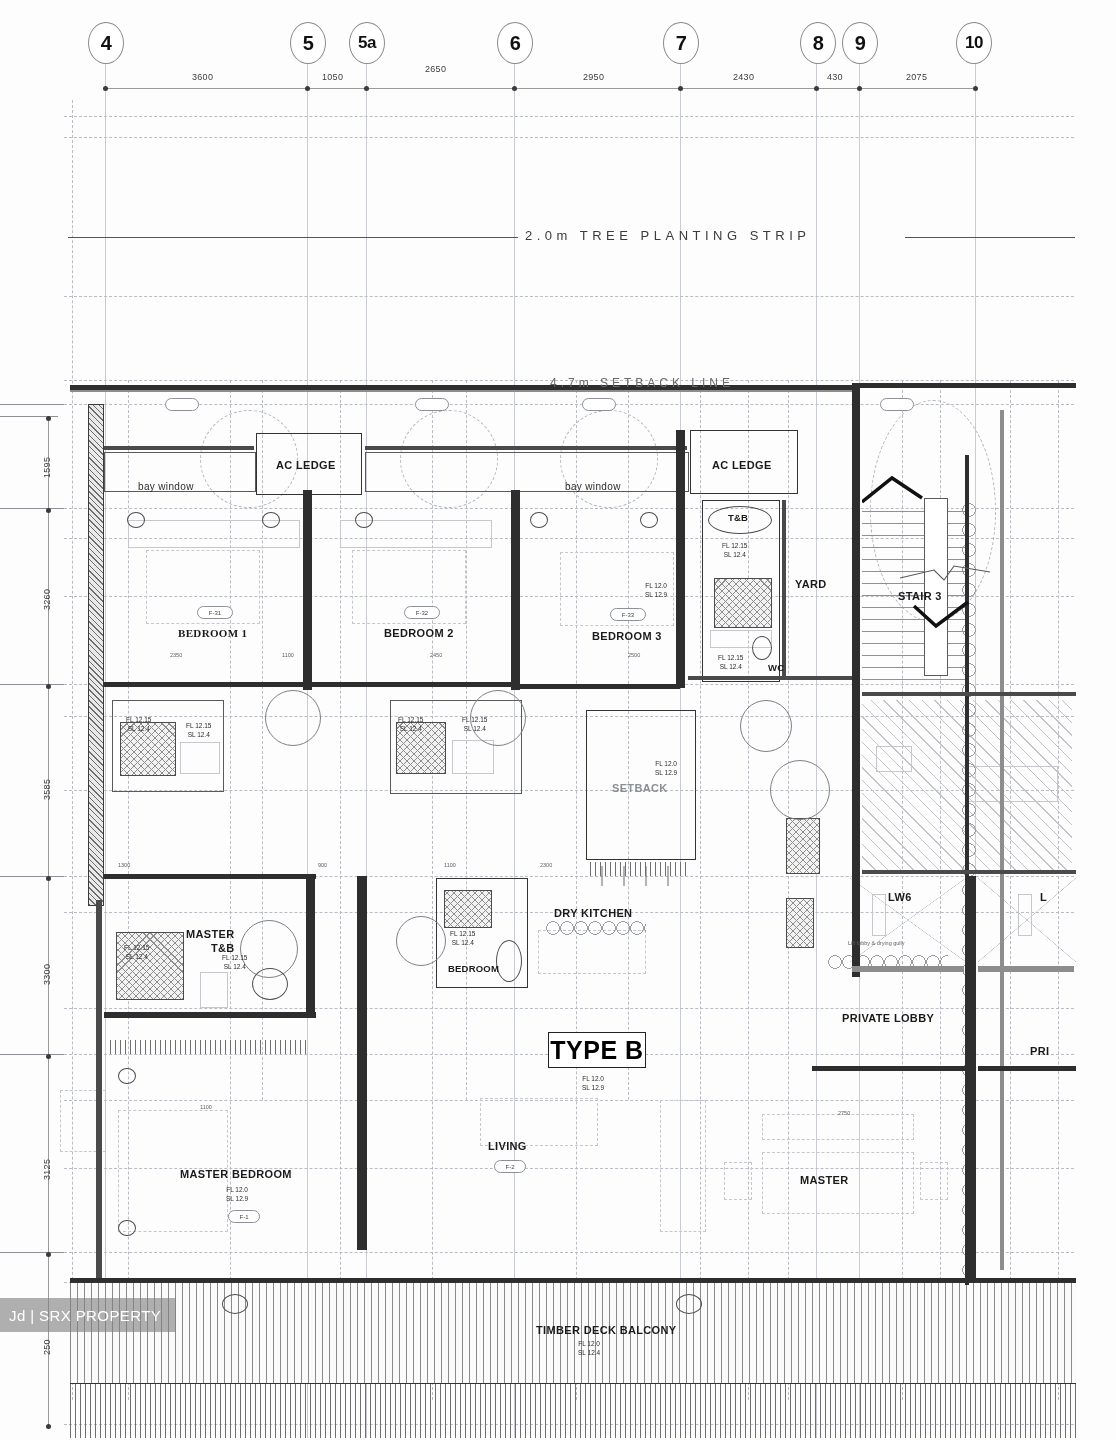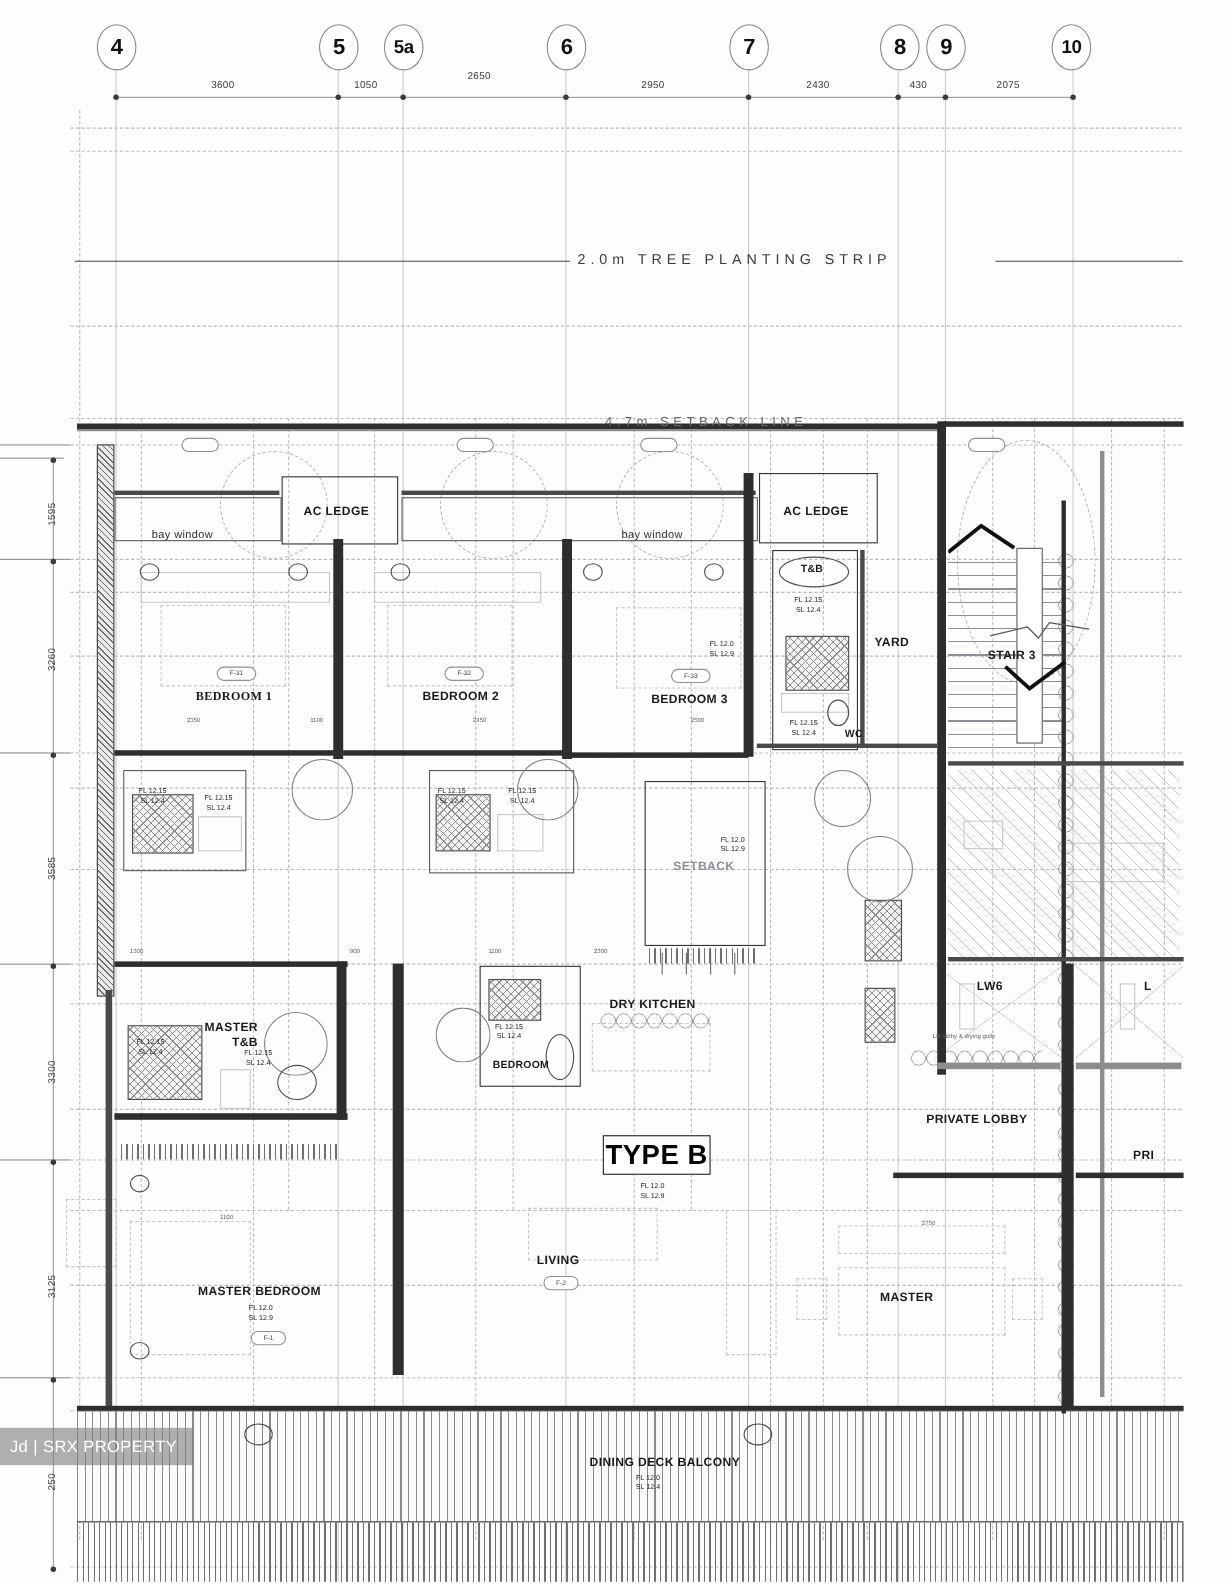--- a/index.html
+++ b/index.html
@@ -558,21 +558,21 @@
   <div class="hatch45" style="left:862px;top:700px;width:210px;height:170px;"></div>
   <div class="rlabel sm" style="left:912px;top:742px;color:#86898f;font-weight:normal;">&nbsp;</div>
   <div class="faintbox" style="left:966px;top:766px;width:90px;height:34px;"></div>
   <div class="faintbox" style="left:876px;top:746px;width:34px;height:24px;"></div>
   <div class="wall thin" style="left:862px;top:870px;width:214px;height:4px;"></div>
   <div class="wall thin" style="left:862px;top:692px;width:214px;height:4px;"></div>
   <div class="swing" style="left:770px;top:760px;width:58px;height:58px;"></div>
   <div class="tile" style="left:786px;top:818px;width:32px;height:54px;"></div>
 
   <div class="deck" style="left:70px;top:1282px;width:1006px;height:100px;"></div>
-  <div class="rlabel" style="left:536px;top:1324px;">DINING DECK BALCONY</div>
+  <div class="rlabel" style="left:536px;top:1324px;">TIMBER DECK BALCONY</div>
   <div class="elev" style="left:578px;top:1340px;">
     <div>FL 12.0</div>
     <div>SL 12.4</div>
   </div>
   <div class="bub-ellipse" style="left:222px;top:1294px;width:24px;height:18px;"></div>
   <div class="bub-ellipse" style="left:676px;top:1294px;width:24px;height:18px;"></div>
   <div class="railing" style="left:70px;top:1384px;width:1006px;height:54px;"></div>
   <div class="faintbox" style="left:860px;top:1300px;width:92px;height:80px;"></div>
   <div class="faintbox" style="left:960px;top:1300px;width:92px;height:80px;"></div>
 

